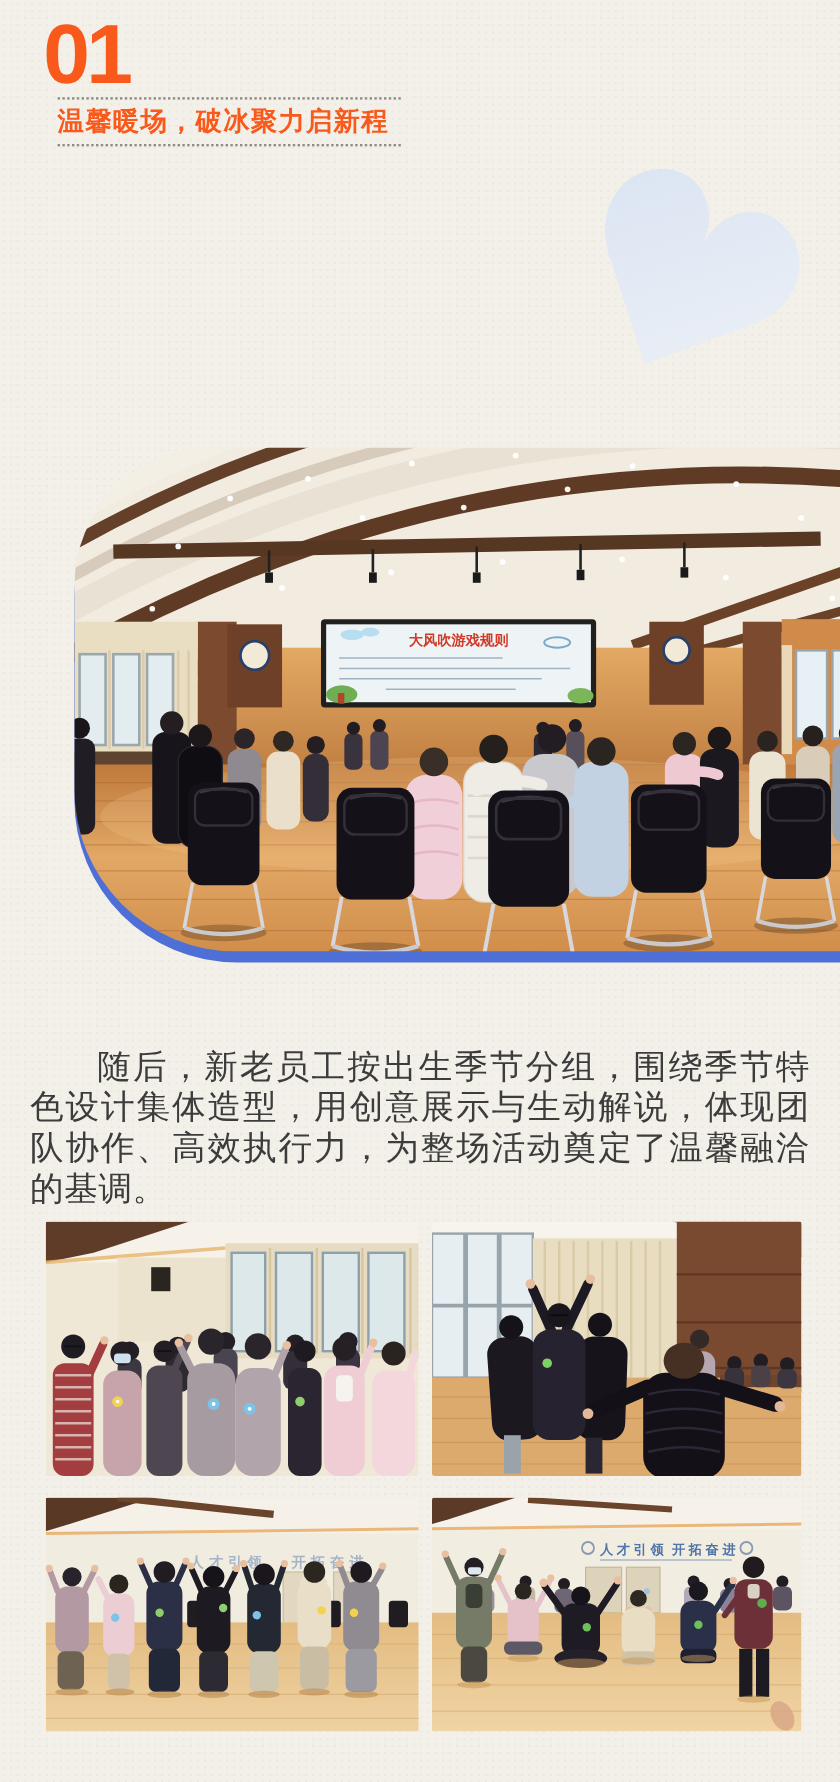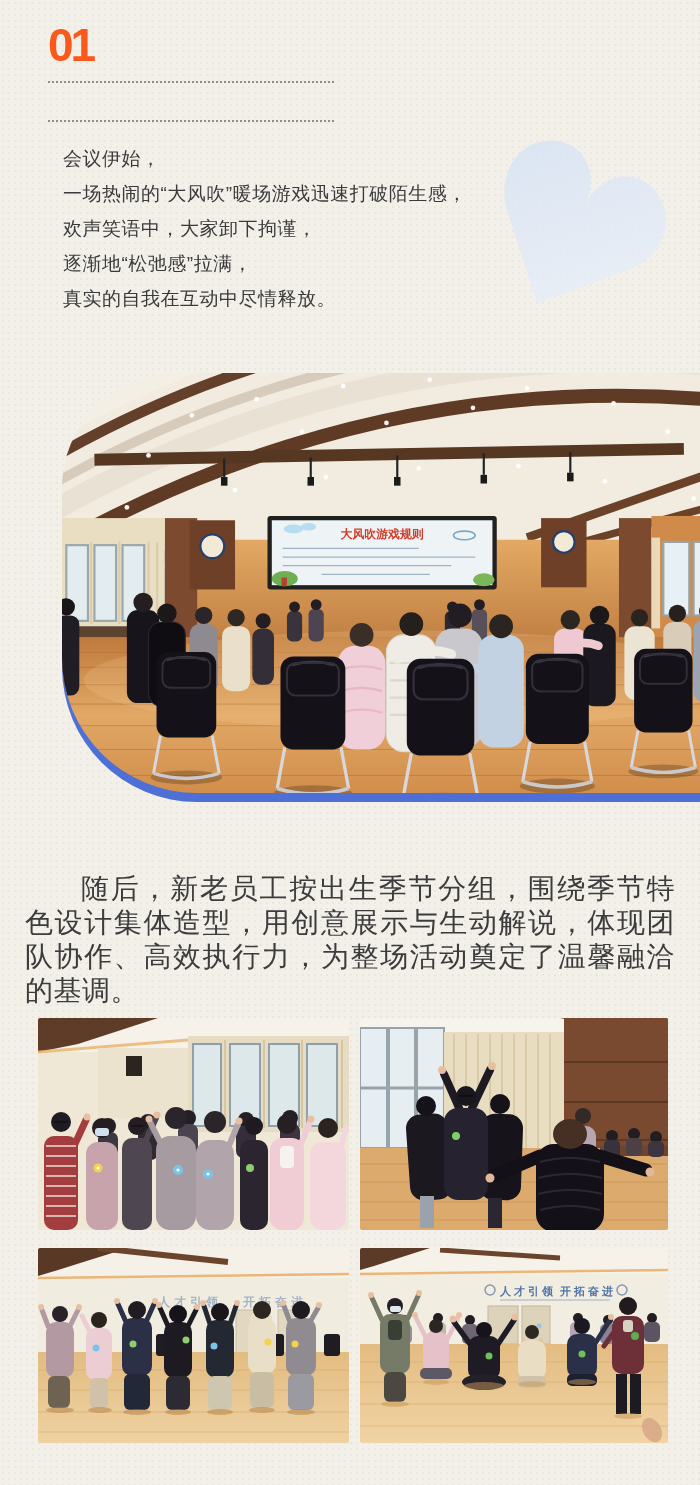--- a/index.html
+++ b/index.html
@@ -4,22 +4,22 @@
 <style>
   html,body{margin:0;padding:0;}
   body{font-family:"Liberation Sans","DejaVu Sans",sans-serif;}
   .page{position:relative;width:700px;height:1485px;overflow:hidden;
     background-color:#f3f0e9;
     background-image:radial-gradient(#eae7df 1px, transparent 1px);
     background-size:6px 6px;}
   
   .heart{position:absolute;left:448px;top:130px;width:240px;height:220px;z-index:1;}
   
-  .section-number{position:absolute;left:48px;top:10px;z-index:2;
-    font-size:46px;font-weight:800;letter-spacing:-3px;color:#f9591b;line-height:1;margin-top:12px;}
+  .section-number{position:absolute;left:36px;top:10px;z-index:2;
+    font-size:70px;font-weight:800;letter-spacing:-3px;color:#f9591b;line-height:1;}
   .dotted{position:absolute;left:48px;width:286px;height:0;z-index:2;
     border-top:2px dotted #8f8d87;}
   .dot1{top:81px;}
   .dot2{top:120px;}
   .section-title{position:absolute;left:48px;top:86px;margin:0;z-index:2;
     font-size:22px;font-weight:bold;color:#f9591b;letter-spacing:1px;}
   
   .intro{position:absolute;left:63px;top:141px;z-index:2;}
   .intro-line{font-size:19px;line-height:35px;color:#3a3a3a;letter-spacing:0.5px;}
   
@@ -50,29 +50,23 @@
       <linearGradient id="hg" x1="0" y1="0" x2="1" y2="1">
         <stop offset="0" stop-color="#d6e2f4"></stop>
           <stop offset="1" stop-color="#ecf1f9"></stop>
       </linearGradient>
     </defs>
     <path transform="rotate(26 50 50)" fill="url(#hg)" opacity="0.85" d="M50,32 C50,16 36,6 23,13 C9,20 8,39 20,51 L50,82 L80,51 C92,39 91,20 77,13 C64,6 50,16 50,32 Z"></path>
   </svg>
 
   <div class="section-number">01</div>
   <div class="dotted dot1"></div>
+  <h1 class="section-title">温馨暖场，破冰聚力启新程</h1>
   <div class="dotted dot2"></div>
 
-  <div class="intro">
-    <div class="intro-line">会议伊始，</div>
-    <div class="intro-line">一场热闹的“大风吹”暖场游戏迅速打破陌生感，</div>
-    <div class="intro-line">欢声笑语中，大家卸下拘谨，</div>
-    <div class="intro-line">逐渐地“松弛感”拉满，</div>
-    <div class="intro-line">真实的自我在互动中尽情释放。</div>
-  </div>
 
   <div class="hero-ribbon"></div>
   <div class="hero-photo">
     <svg viewBox="0 0 638 420" preserveAspectRatio="xMidYMid slice">
       <defs>
         <linearGradient id="wallg" x1="0" y1="0" x2="0" y2="1">
           <stop offset="0" stop-color="#e3a964"></stop>
             <stop offset="1" stop-color="#c07f42"></stop>
         </linearGradient>
         <linearGradient id="floorg" x1="0" y1="0" x2="0" y2="1">

